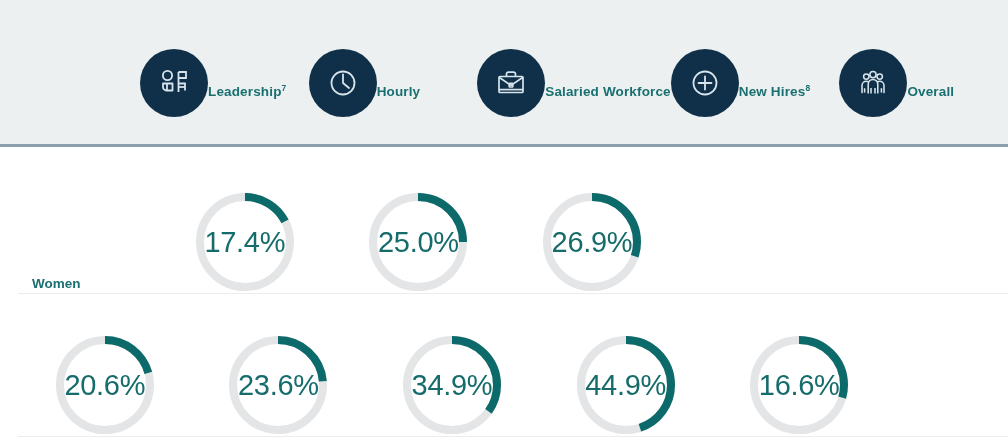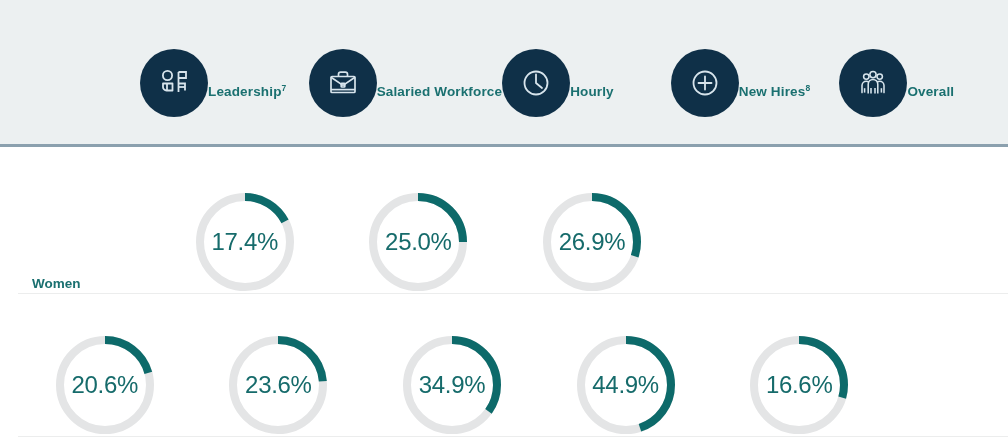--- a/index.html
+++ b/index.html
@@ -100,21 +100,21 @@
     height: 102px;
   }
   .donut svg { display: block; transform: rotate(-90deg); }
   .donut-value {
     position: absolute;
     left: 0; top: 0;
     width: 102px; height: 102px;
     display: flex;
     align-items: center;
     justify-content: center;
-    font-size: 24px;
+    font-size: 29px;
     color: #166b6b;
     letter-spacing: -0.3px;
     font-family: "Liberation Sans", sans-serif;
   }
 </style>
 </head>
 <body>
 
 <div class="board">
 
@@ -133,42 +133,42 @@
             <path d="M24.5 24h6.5"></path>
           </svg>
         </div>
         <div class="head-label">
           <span>Leadership</span><sup>7</sup>
         </div>
       </div>
 
       <div class="head-cell">
         <div class="icon-circle">
+          <svg width="40" height="40" viewBox="0 0 40 40" fill="none" stroke="#d7e4ec" stroke-width="1.8">
+            <circle cx="20" cy="20" r="11.5"></circle>
+            <path d="M20 11.5V20l6 5" stroke-linecap="round" stroke-linejoin="round"></path>
+          </svg>
+        </div>
+        <div class="head-label">
+          <span>Hourly</span><sup></sup>
+        </div>
+      </div>
+
+      <div class="head-cell">
+        <div class="icon-circle">
           <svg width="40" height="40" viewBox="0 0 40 40" fill="none" stroke="#d7e4ec" stroke-width="1.7">
             <path d="M15.5 13.5v-2.2a2.2 2.2 0 0 1 2.2-2.2h4.6a2.2 2.2 0 0 1 2.2 2.2v2.2" stroke-linejoin="round"></path>
             <rect x="8" y="13.5" width="24" height="16" rx="1"></rect>
             <path d="M8 14.2 20 22.4 32 14.2" stroke-linejoin="round"></path>
             <rect x="18.2" y="20.4" width="3.6" height="3.6" rx=".6"></rect>
             <path d="M8 26.6h24"></path>
           </svg>
         </div>
         <div class="head-label">
           <span>Salaried Workforce</span><sup></sup>
-        </div>
-      </div>
-
-      <div class="head-cell">
-        <div class="icon-circle">
-          <svg width="40" height="40" viewBox="0 0 40 40" fill="none" stroke="#d7e4ec" stroke-width="1.8">
-            <circle cx="20" cy="20" r="11.5"></circle>
-            <path d="M20 11.5V20l6 5" stroke-linecap="round" stroke-linejoin="round"></path>
-          </svg>
-        </div>
-        <div class="head-label">
-          <span>Hourly</span><sup></sup>
         </div>
       </div>
 
       <div class="head-cell">
         <div class="icon-circle">
           <svg width="40" height="40" viewBox="0 0 40 40" fill="none" stroke="#d7e4ec" stroke-width="1.8">
             <circle cx="20" cy="20" r="11.5"></circle>
             <path d="M20 13.5v13M13.5 20h13" stroke-linecap="round"></path>
           </svg>
         </div>

